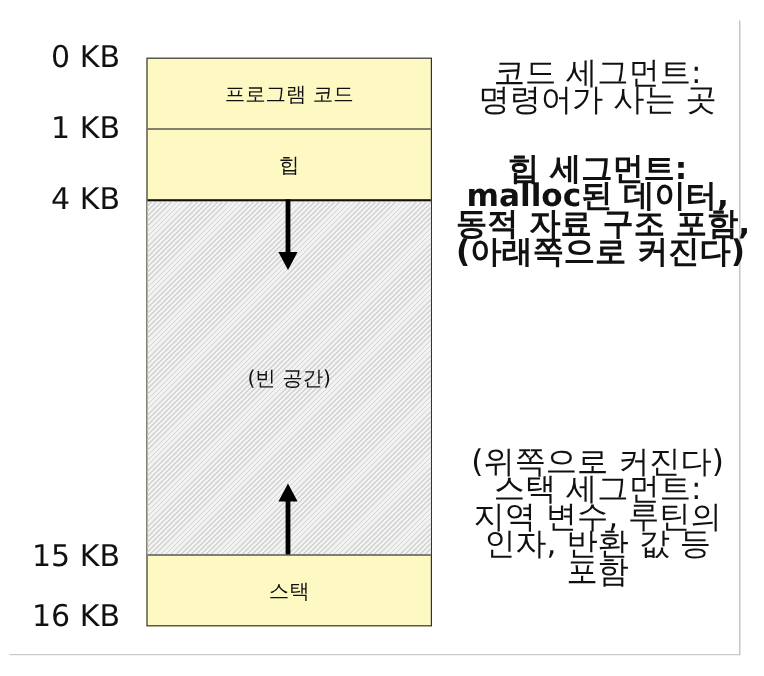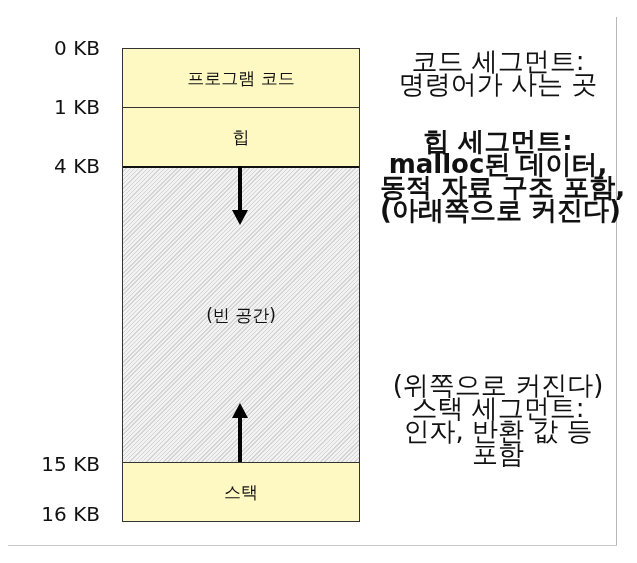--- a/index.html
+++ b/index.html
@@ -12,21 +12,21 @@
     .frame-right {
       position: absolute; left: 616px; top: 17px; width: 1px; height: 529px;
       background: #b8b8b8;
     }
     .frame-bottom {
       position: absolute; left: 8px; top: 545px; width: 609px; height: 1px;
       background: #c8c8c8;
     }
     .addr {
       position: absolute; width: 100px; text-align: right;
-      font-size: 20px; line-height: 22px; left: 0;
+      font-size: 25px; line-height: 22px; left: 0;
     }
     .box {
       position: absolute; left: 122px; top: 48px; width: 236px; height: 472px;
       border: 1.5px solid #333; background: #fef9c3;
     }
     .seg {
       position: absolute; left: 0; width: 100%;
       display: flex; align-items: center; justify-content: center;
       font-size: 17px;
     }
@@ -92,15 +92,16 @@
 <div class="desc" style="top:130px;font-weight:bold;">
   <div>힙 세그먼트:</div>
   <div>malloc된 데이터,</div>
   <div>동적 자료 구조 포함,</div>
   <div>(아래쪽으로 커진다)</div>
 </div>
 
 <div class="desc" style="top:374px;">
   <div>(위쪽으로 커진다)</div>
   <div>스택 세그먼트:</div>
+  <div>지역 변수, 루틴의</div>
   <div>인자, 반환 값 등</div>
   <div>포함</div>
 </div>
 
 </body></html>

